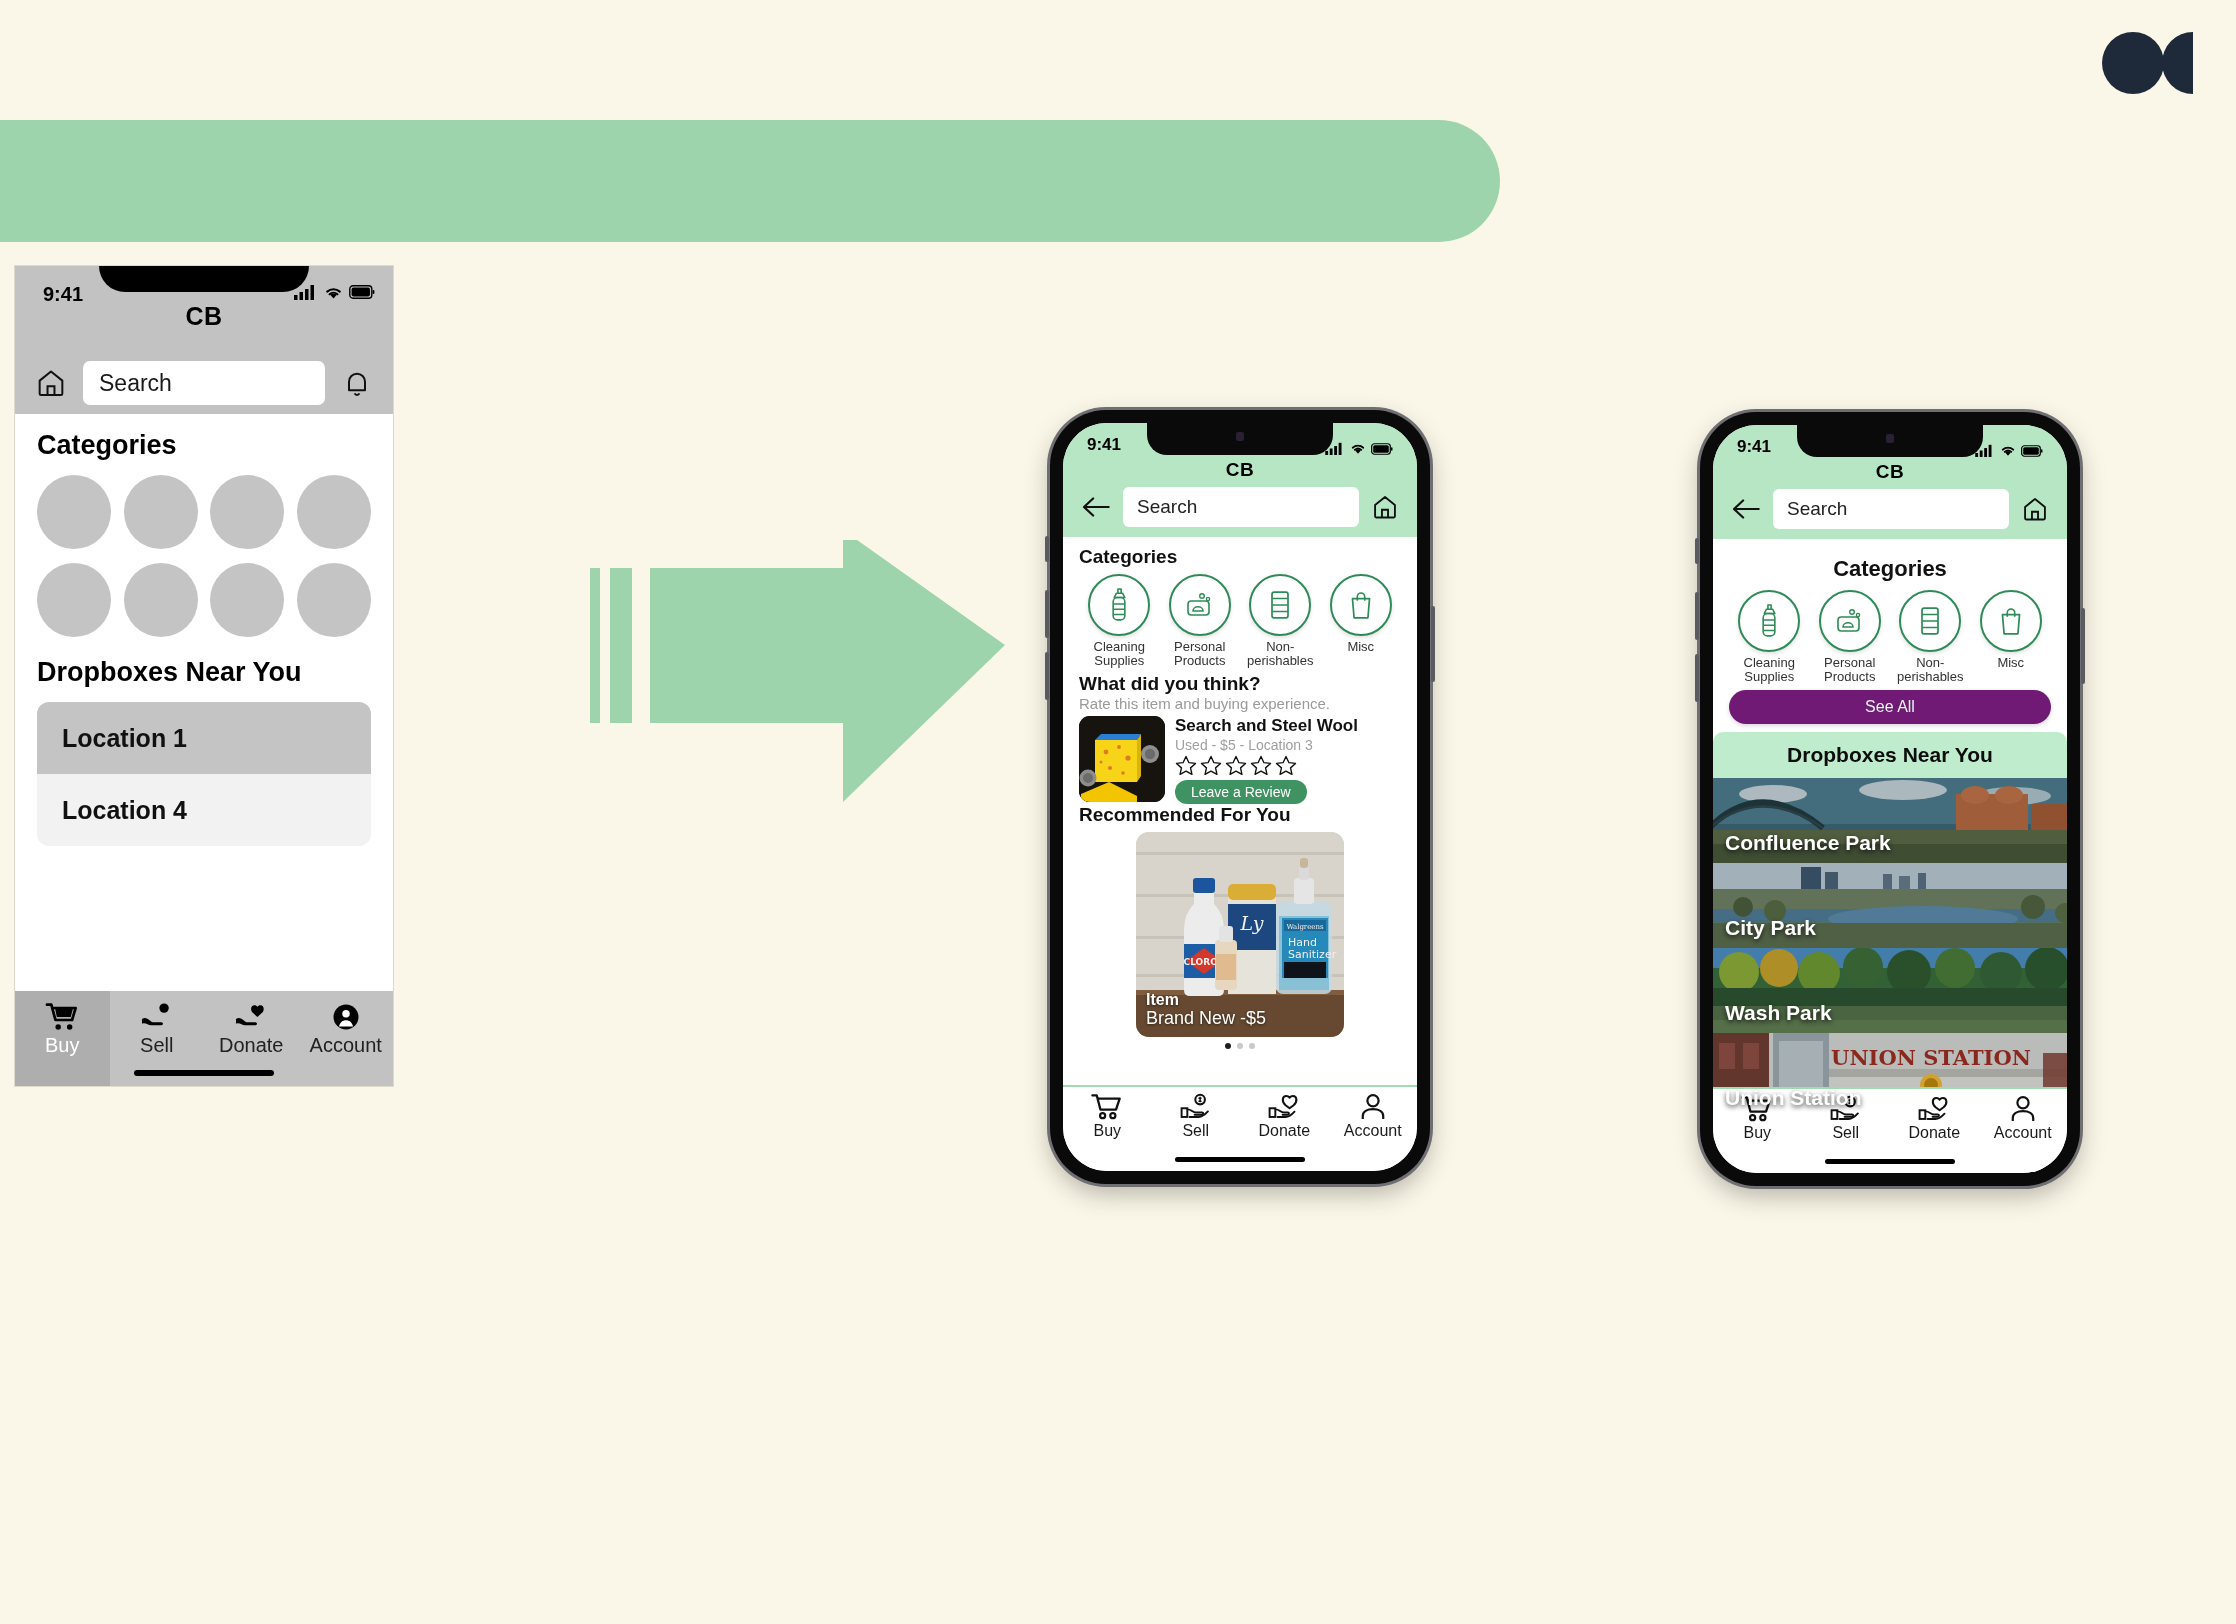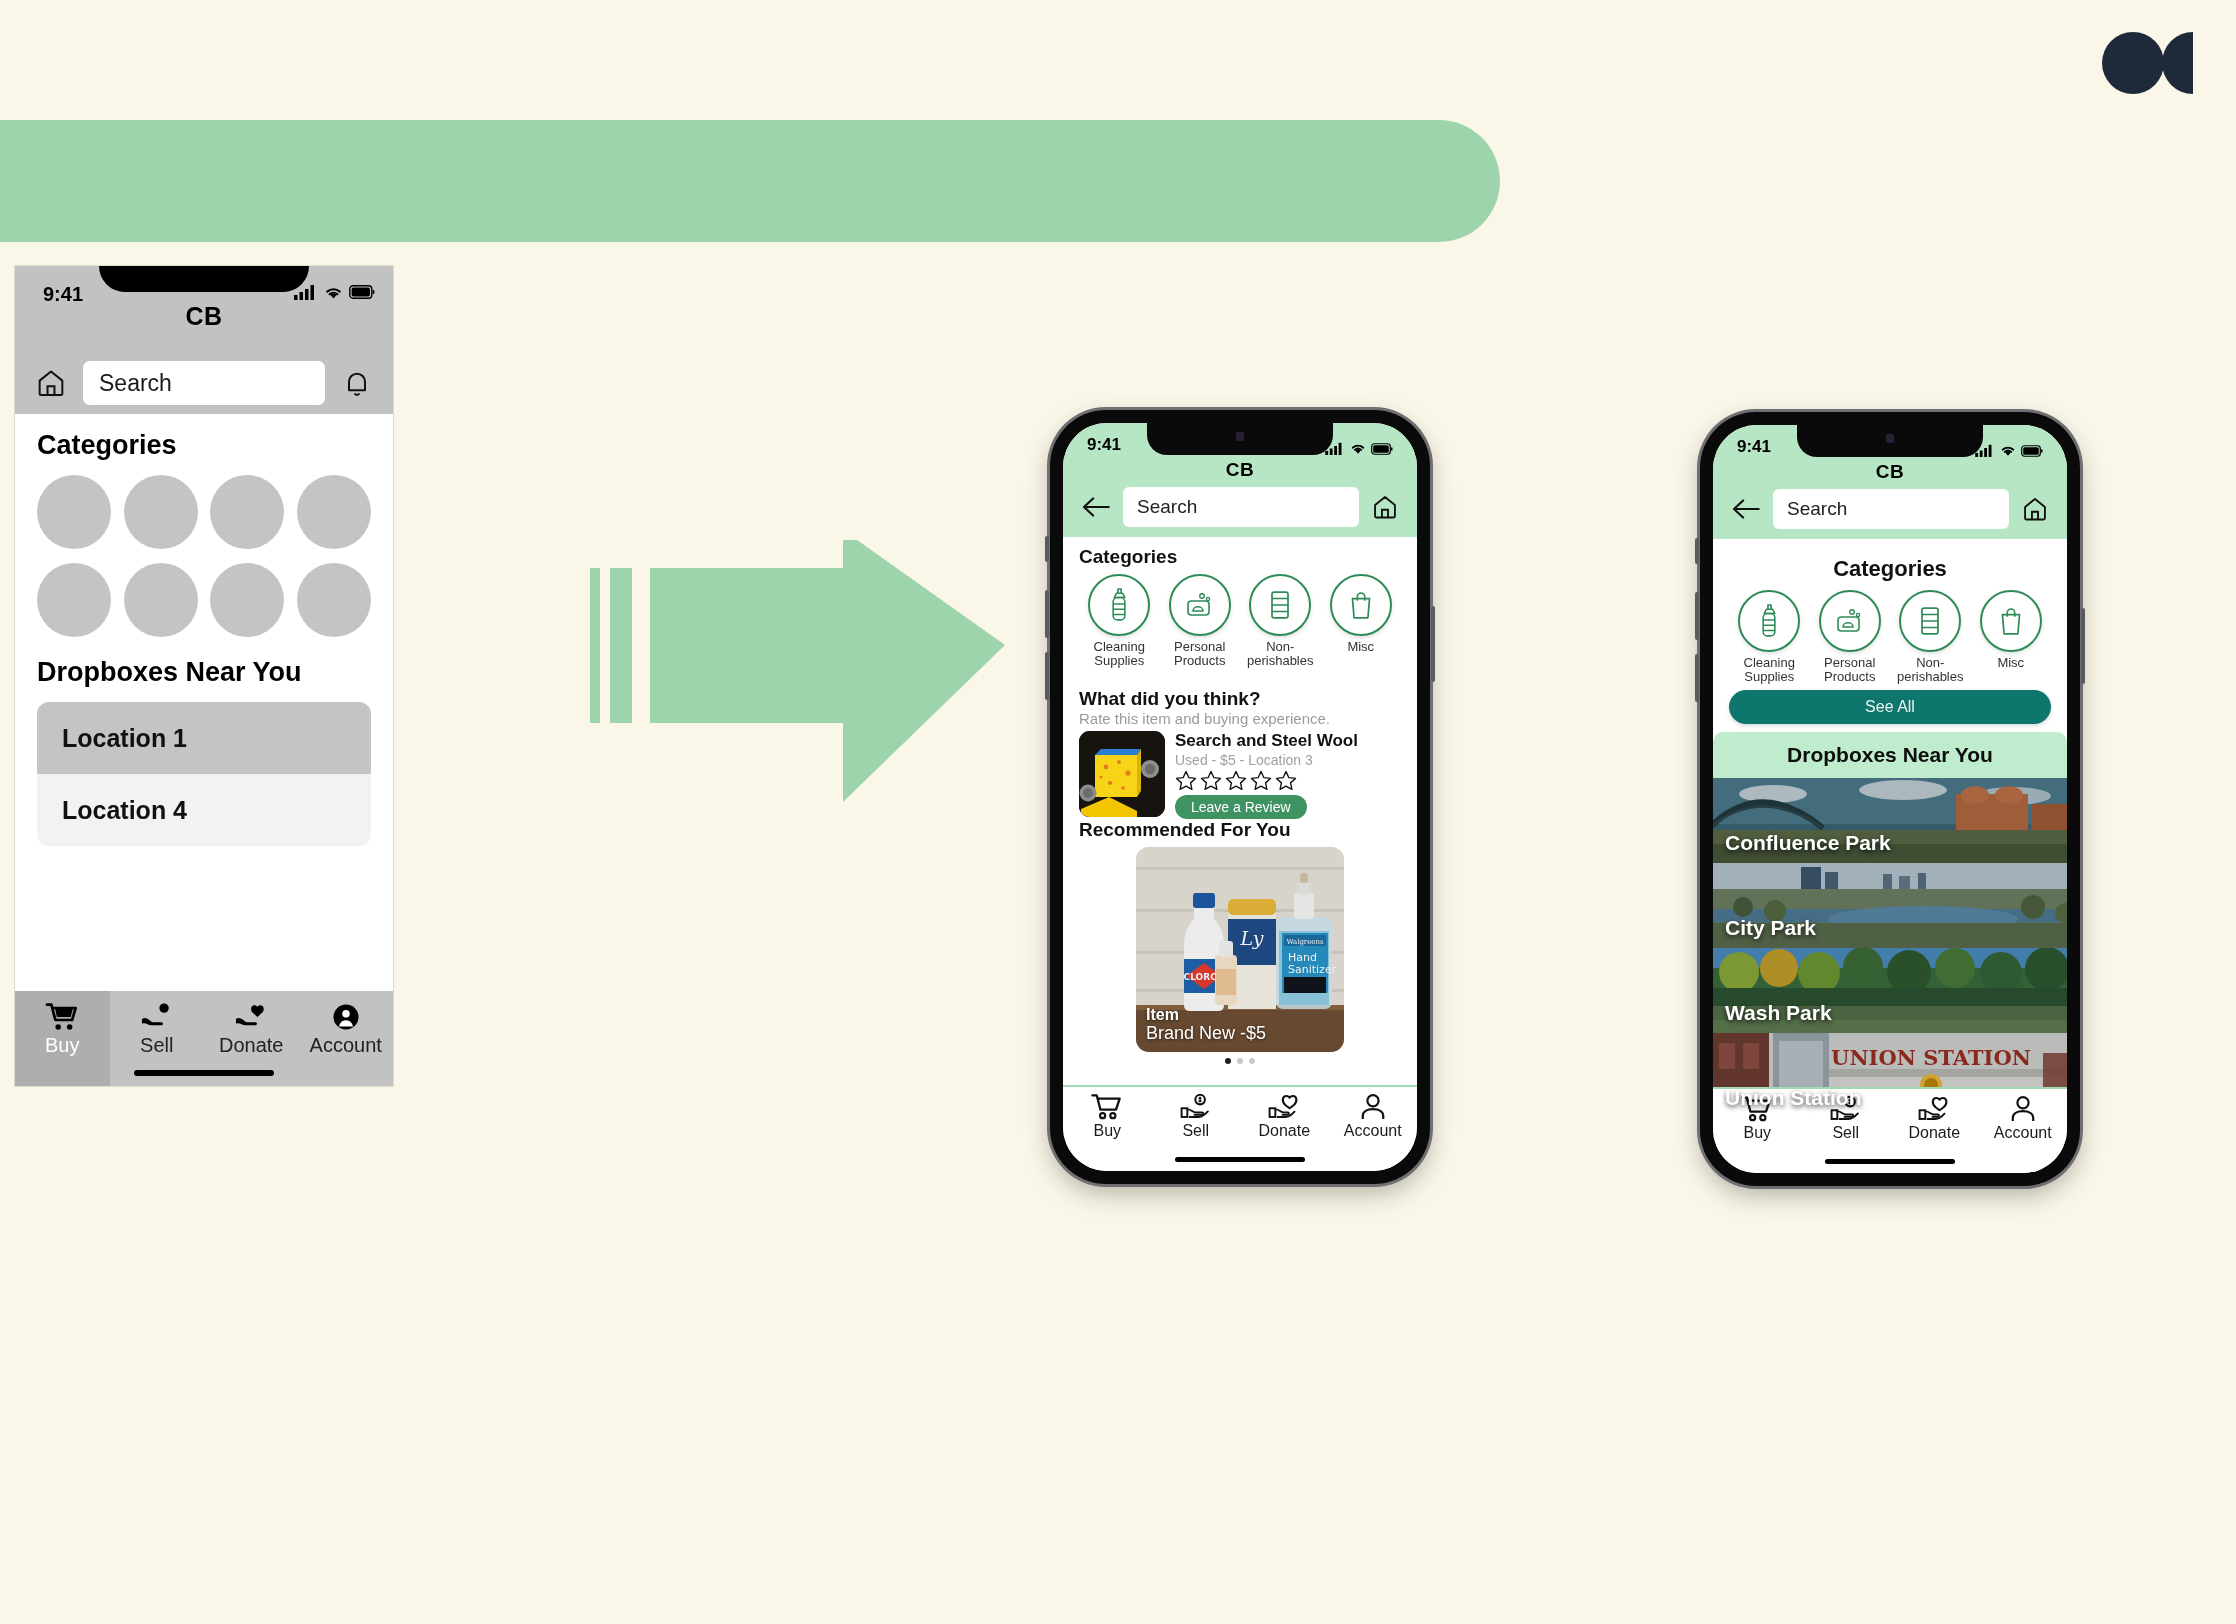--- a/index.html
+++ b/index.html
@@ -159,21 +159,21 @@
   }
   .review-info { flex: 1; padding-top: 1px; }
   .review-title { font-size: 17px; font-weight: 800; color: #111; line-height: 1.1; }
   .review-meta { font-size: 14px; color: #a0a0a0; margin-top: 1px; }
   .stars { display: flex; gap: 3px; margin-top: 2px; }
   .btn-green {
     display: inline-block; margin-top: 4px; background: #3f9362; color: #fff;
     border-radius: 14px; padding: 4px 16px; font-size: 14px; border: none;
   }
   .btn-seeall {
-    display: block; width: 100%; background: #0f766e; color: #eaf6ee;
+    display: block; width: 100%; background: #701a75; color: #eaf6ee;
     border: none; border-radius: 18px; padding: 8px 0; font-size: 16px;
     margin: 6px 0 4px 0; box-shadow: 0 2px 4px rgba(0,0,0,.15);
   }
   .rec-card {
     width: 208px; margin: 4px auto 0 auto; height: 205px; border-radius: 13px;
     overflow: hidden; position: relative; background: #d9d2c6;
   }
   .rec-overlay { position: absolute; left: 10px; bottom: 8px; color: #fff; text-shadow: 0 1px 3px rgba(0,0,0,.6); }
   .rec-over-1 { font-size: 16px; font-weight: 800; line-height: 1.05; }
   .rec-over-2 { font-size: 18px; font-weight: 400; line-height: 1.1; }
@@ -406,21 +406,21 @@
                 <path d="M4 9 H20 L18.5 27 H5.5 Z" stroke="#2e8b57" stroke-width="1.6" fill="none" stroke-linejoin="round"></path>
                 <path d="M8.5 11 V7.2 a3.5 3.5 0 0 1 7 0 V11" stroke="#2e8b57" stroke-width="1.5" fill="none"></path>
               </svg>
             </div>
             <div class="cat-label">
               <span>Misc</span>
             </div>
           </div>
         </div>
 
-        <div class="sec-title" style="margin-top:20px;margin-bottom:0">What did you think?</div>
+        <div class="sec-title" style="margin-top:5px;margin-bottom:0">What did you think?</div>
         <div class="sub-note">Rate this item and buying experience.</div>
 
         <div class="review-row">
           <div class="review-thumb">
             <svg width="86" height="86" viewBox="0 0 86 86">
               <rect width="86" height="86" fill="#17140f"></rect>
               <polygon points="2,78 30,66 58,80 58,86 2,86" fill="#f2c500"></polygon>
               <polygon points="16,24 58,24 58,66 16,66" fill="#f7d417"></polygon>
               <polygon points="16,24 22,18 62,18 58,24" fill="#2a7fd4"></polygon>
               <polygon points="58,24 62,18 62,60 58,66" fill="#d9b40f"></polygon>

